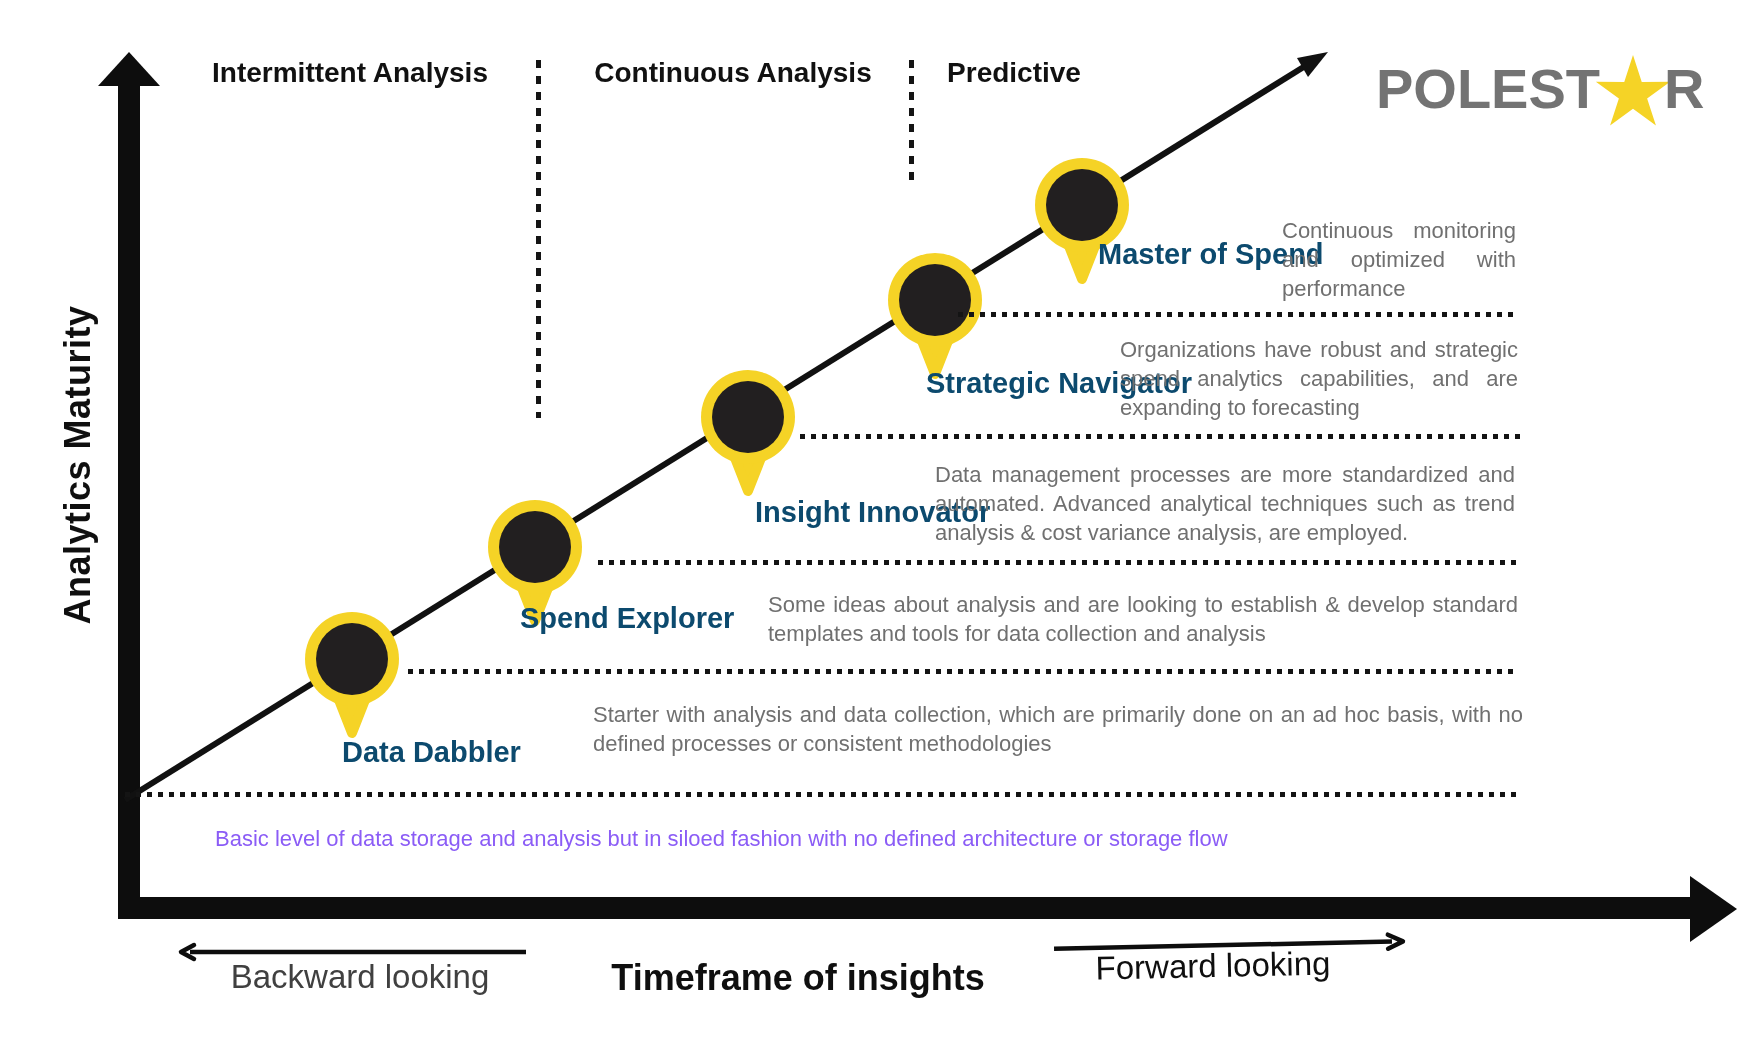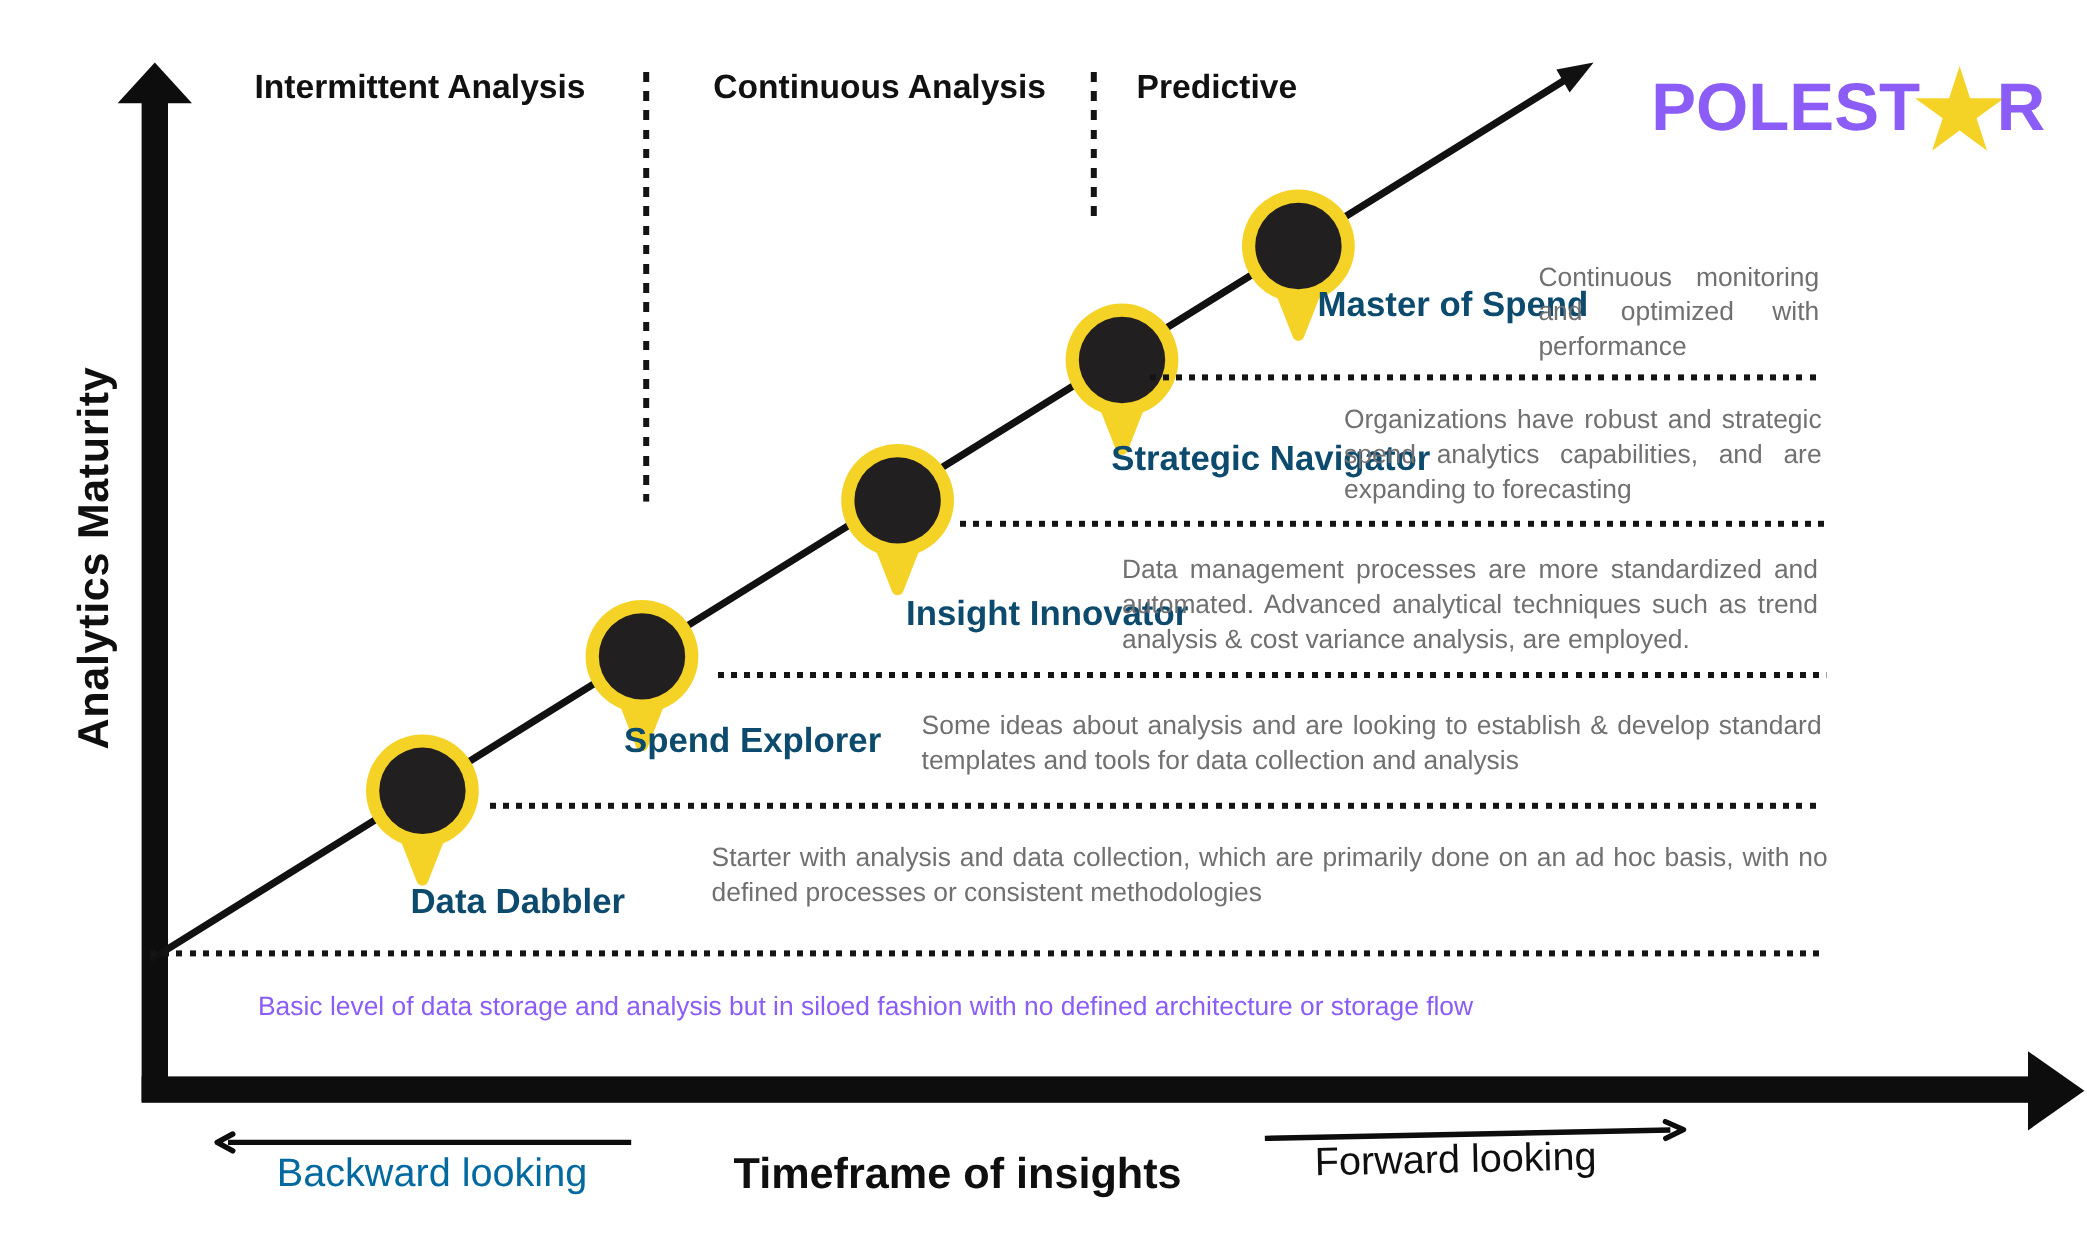--- a/index.html
+++ b/index.html
@@ -18,35 +18,35 @@
     font-size:36px;font-weight:800;white-space:nowrap;letter-spacing:.5px;color:#0f0f0f;}
   
   .col-header{position:absolute;top:57px;transform:translateX(-50%);font-size:28px;font-weight:800;
     white-space:nowrap;color:#111;}
   .vdots{position:absolute;width:5px;
     background-image:repeating-linear-gradient(to bottom,#141414 0 8px,transparent 8px 16px);}
   #vdots1{left:536px;top:60px;height:358px;}
   #vdots2{left:909px;top:60px;height:125px;}
   
   .logo{position:absolute;left:1376px;top:56px;display:flex;align-items:center;
-    font-size:56px;font-weight:800;letter-spacing:0;color:#8b5cf6;white-space:nowrap;}
+    font-size:56px;font-weight:800;letter-spacing:0;color:#737373;white-space:nowrap;}
   .logo .star-svg{width:78px;height:82px;margin:-14px -8px -20px -6px;}
   
   .overlay-svg{position:absolute;left:0;top:0;width:1739px;height:1047px;pointer-events:none;}
   
   .pin{position:absolute;width:104px;height:152px;}
   
   .stage-name{position:absolute;font-size:29px;font-weight:800;white-space:nowrap;color:#0c4a6e;}
   .stage-desc{position:absolute;font-size:22px;line-height:1.32;color:#707070;text-align:justify;}
   .hdots{position:absolute;height:5px;
     background-image:repeating-linear-gradient(to right,#141414 0 5px,transparent 5px 11px);}
   .baseline-note{position:absolute;left:215px;top:826px;width:1050px;font-size:22px;color:#8b5cf6;}
   
   .x-left-label{position:absolute;left:360px;top:958px;transform:translateX(-50%);
-    font-size:33px;color:#0369a1;white-space:nowrap;}
+    font-size:33px;color:#404040;white-space:nowrap;}
   .x-center-label{position:absolute;left:798px;top:957px;transform:translateX(-50%);
     font-size:36px;font-weight:700;color:#0f0f0f;white-space:nowrap;}
   .x-right-label{position:absolute;left:1213px;top:947px;transform:translateX(-50%) rotate(-1.2deg);
     font-size:33px;color:#0f0f0f;white-space:nowrap;}
   .arrow-svg{position:absolute;overflow:visible;}
 </style>
 </head>
 <body>
 
 <div class="canvas">

